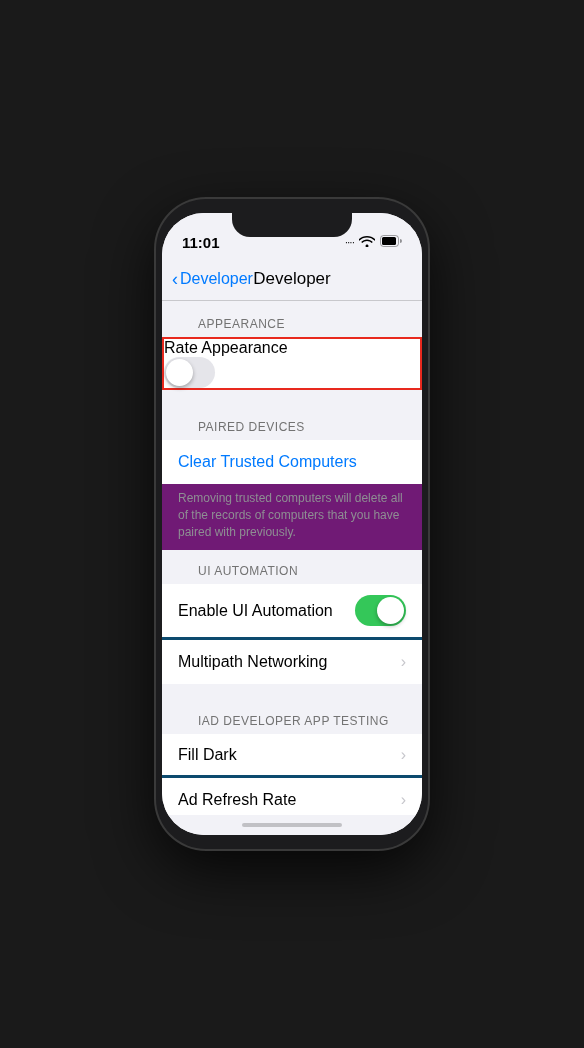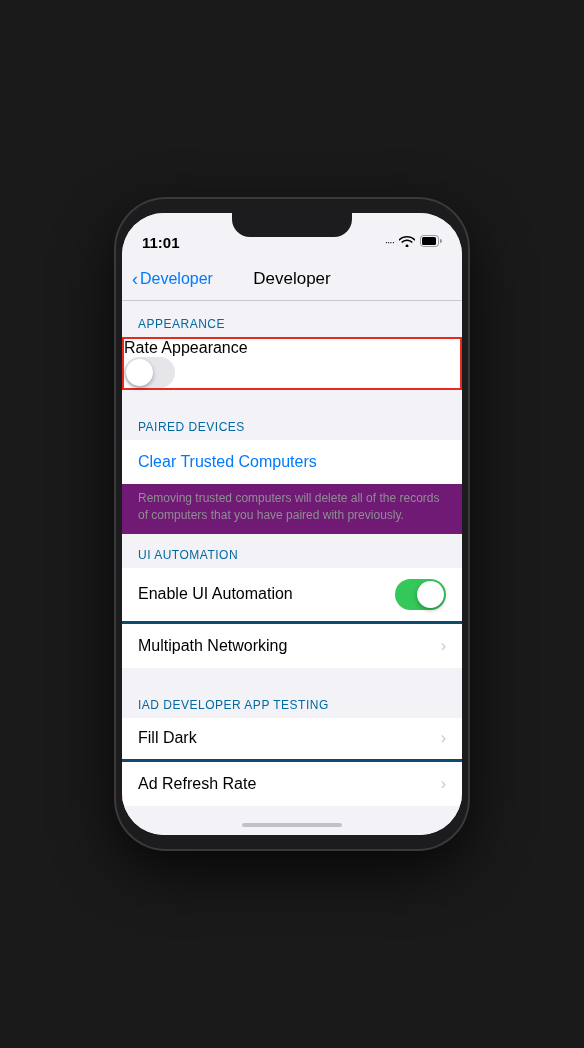--- a/index.html
+++ b/index.html
@@ -7,21 +7,21 @@
     body {
       background: #1a1a1a;
       display: flex;
       justify-content: center;
       align-items: center;
       min-height: 100vh;
       font-family: -apple-system, 'SF Pro Text', 'Helvetica Neue', Arial, sans-serif;
     }
 
     .phone-frame {
-      width: 352px;
+      width: 272px;
       height: 650px;
       background: #1c1c1e;
       border-radius: 50px;
       position: relative;
       box-shadow: 0 0 0 2px #3a3a3a, 0 20px 60px rgba(0,0,0,0.8);
       overflow: hidden;
       display: flex;
       flex-direction: column;
     }
 
@@ -111,24 +111,25 @@
       overflow-y: auto;
       background: #f2f2f7;
     }
 
     .scroll-content::-webkit-scrollbar { display: none; }
 
     .section-header {
       padding: 14px 16px 6px;
       font-size: 12px;
       font-weight: 400;
-      color: #0369a1;
+      color: #737373;
       text-transform: uppercase;
       letter-spacing: 0.5px;
       background: #f2f2f7;
+      margin-left: 20px;
     }
 
     .section-group {
       background: #ec4899;
       margin-bottom: 0;
     }
 
     .section-gap {
       height: 16px;
       background: #f2f2f7;

